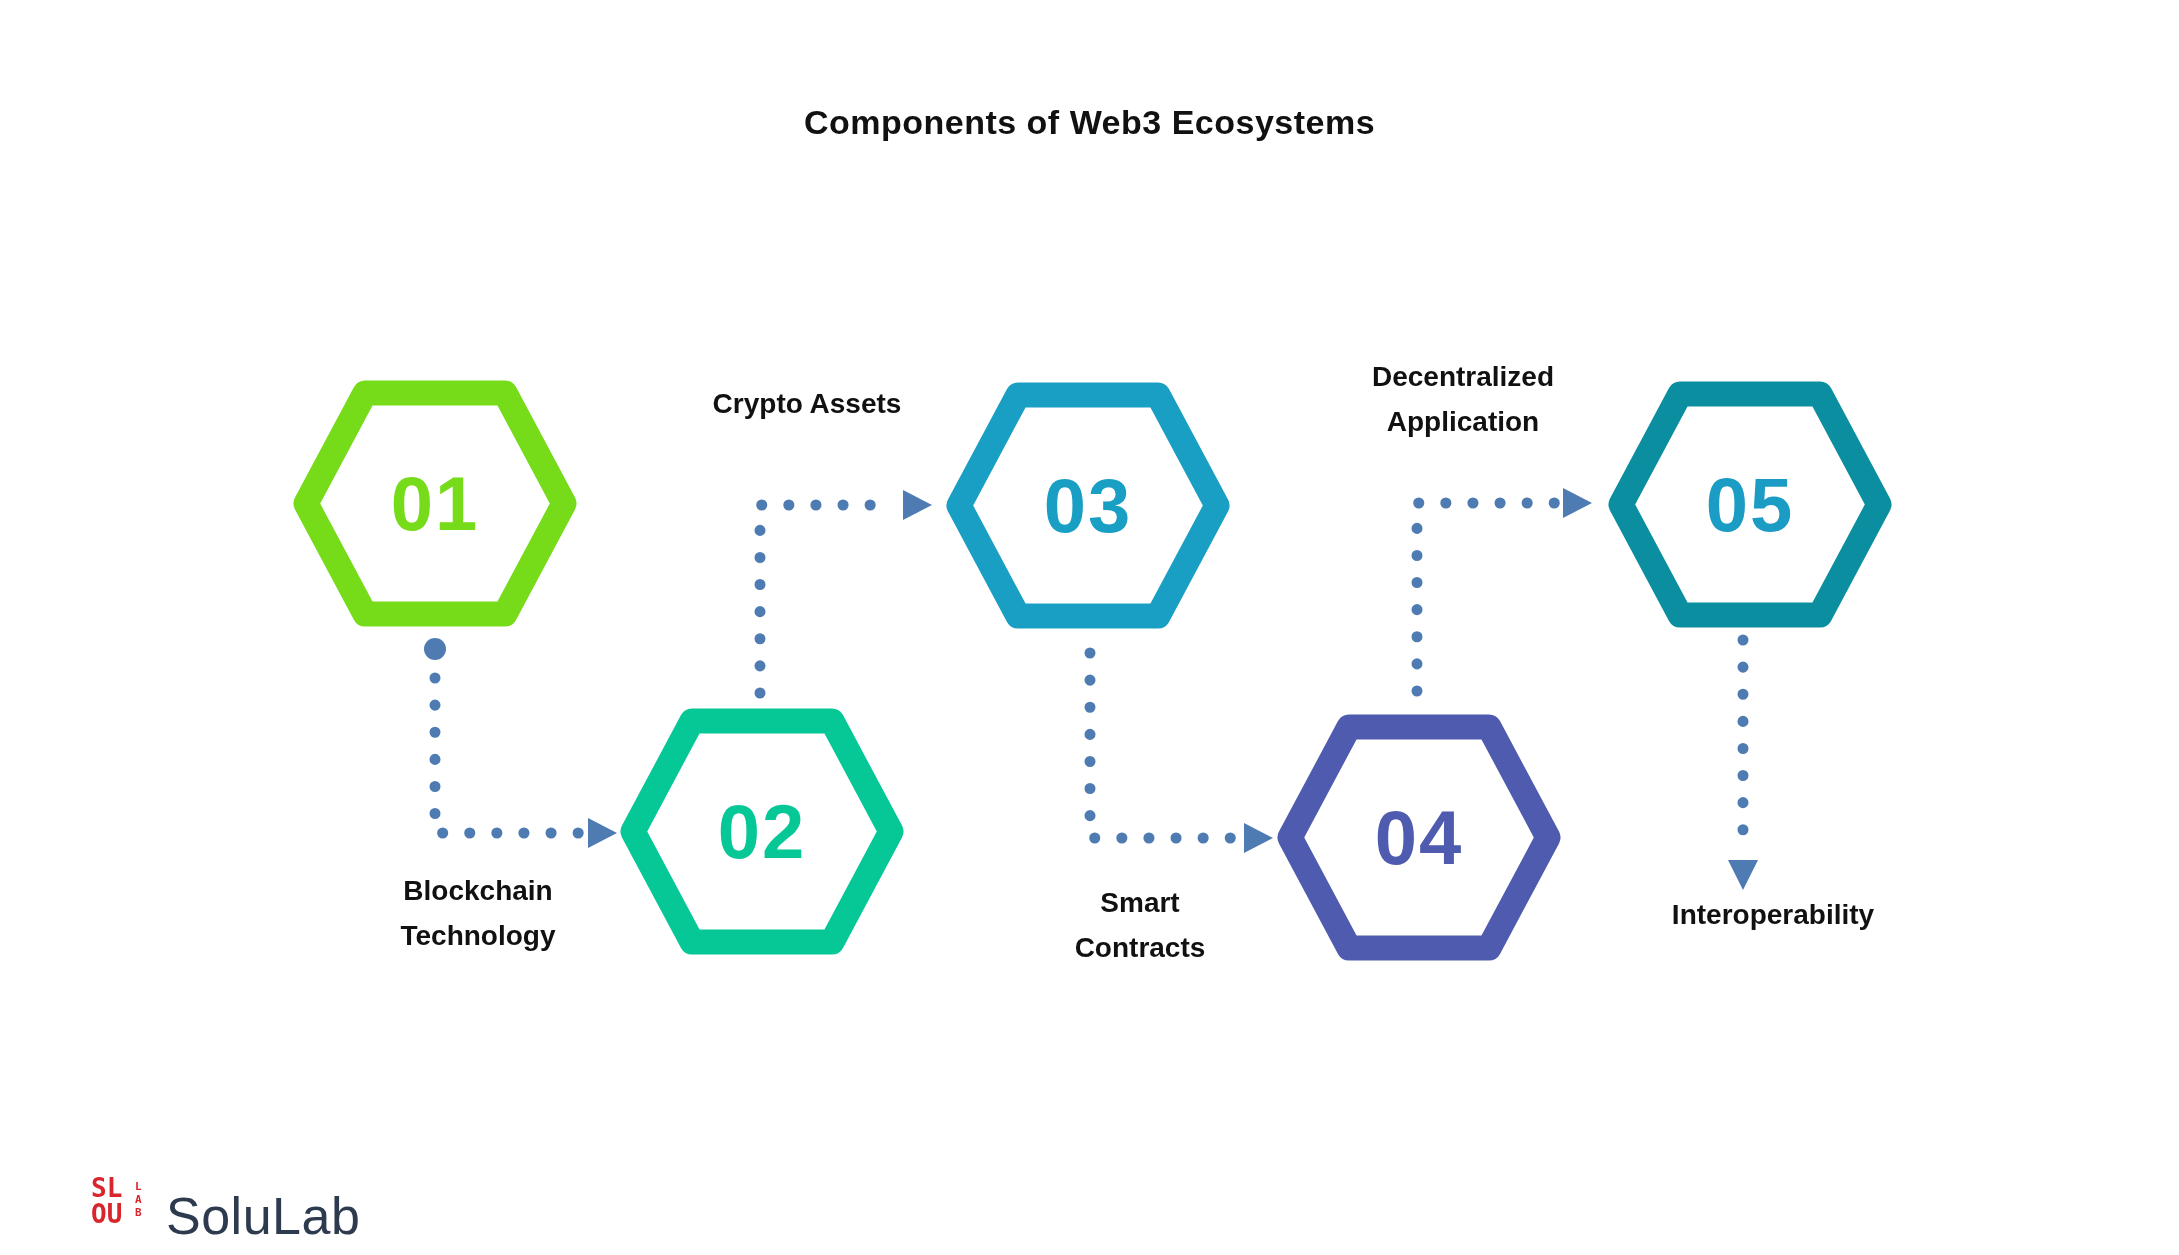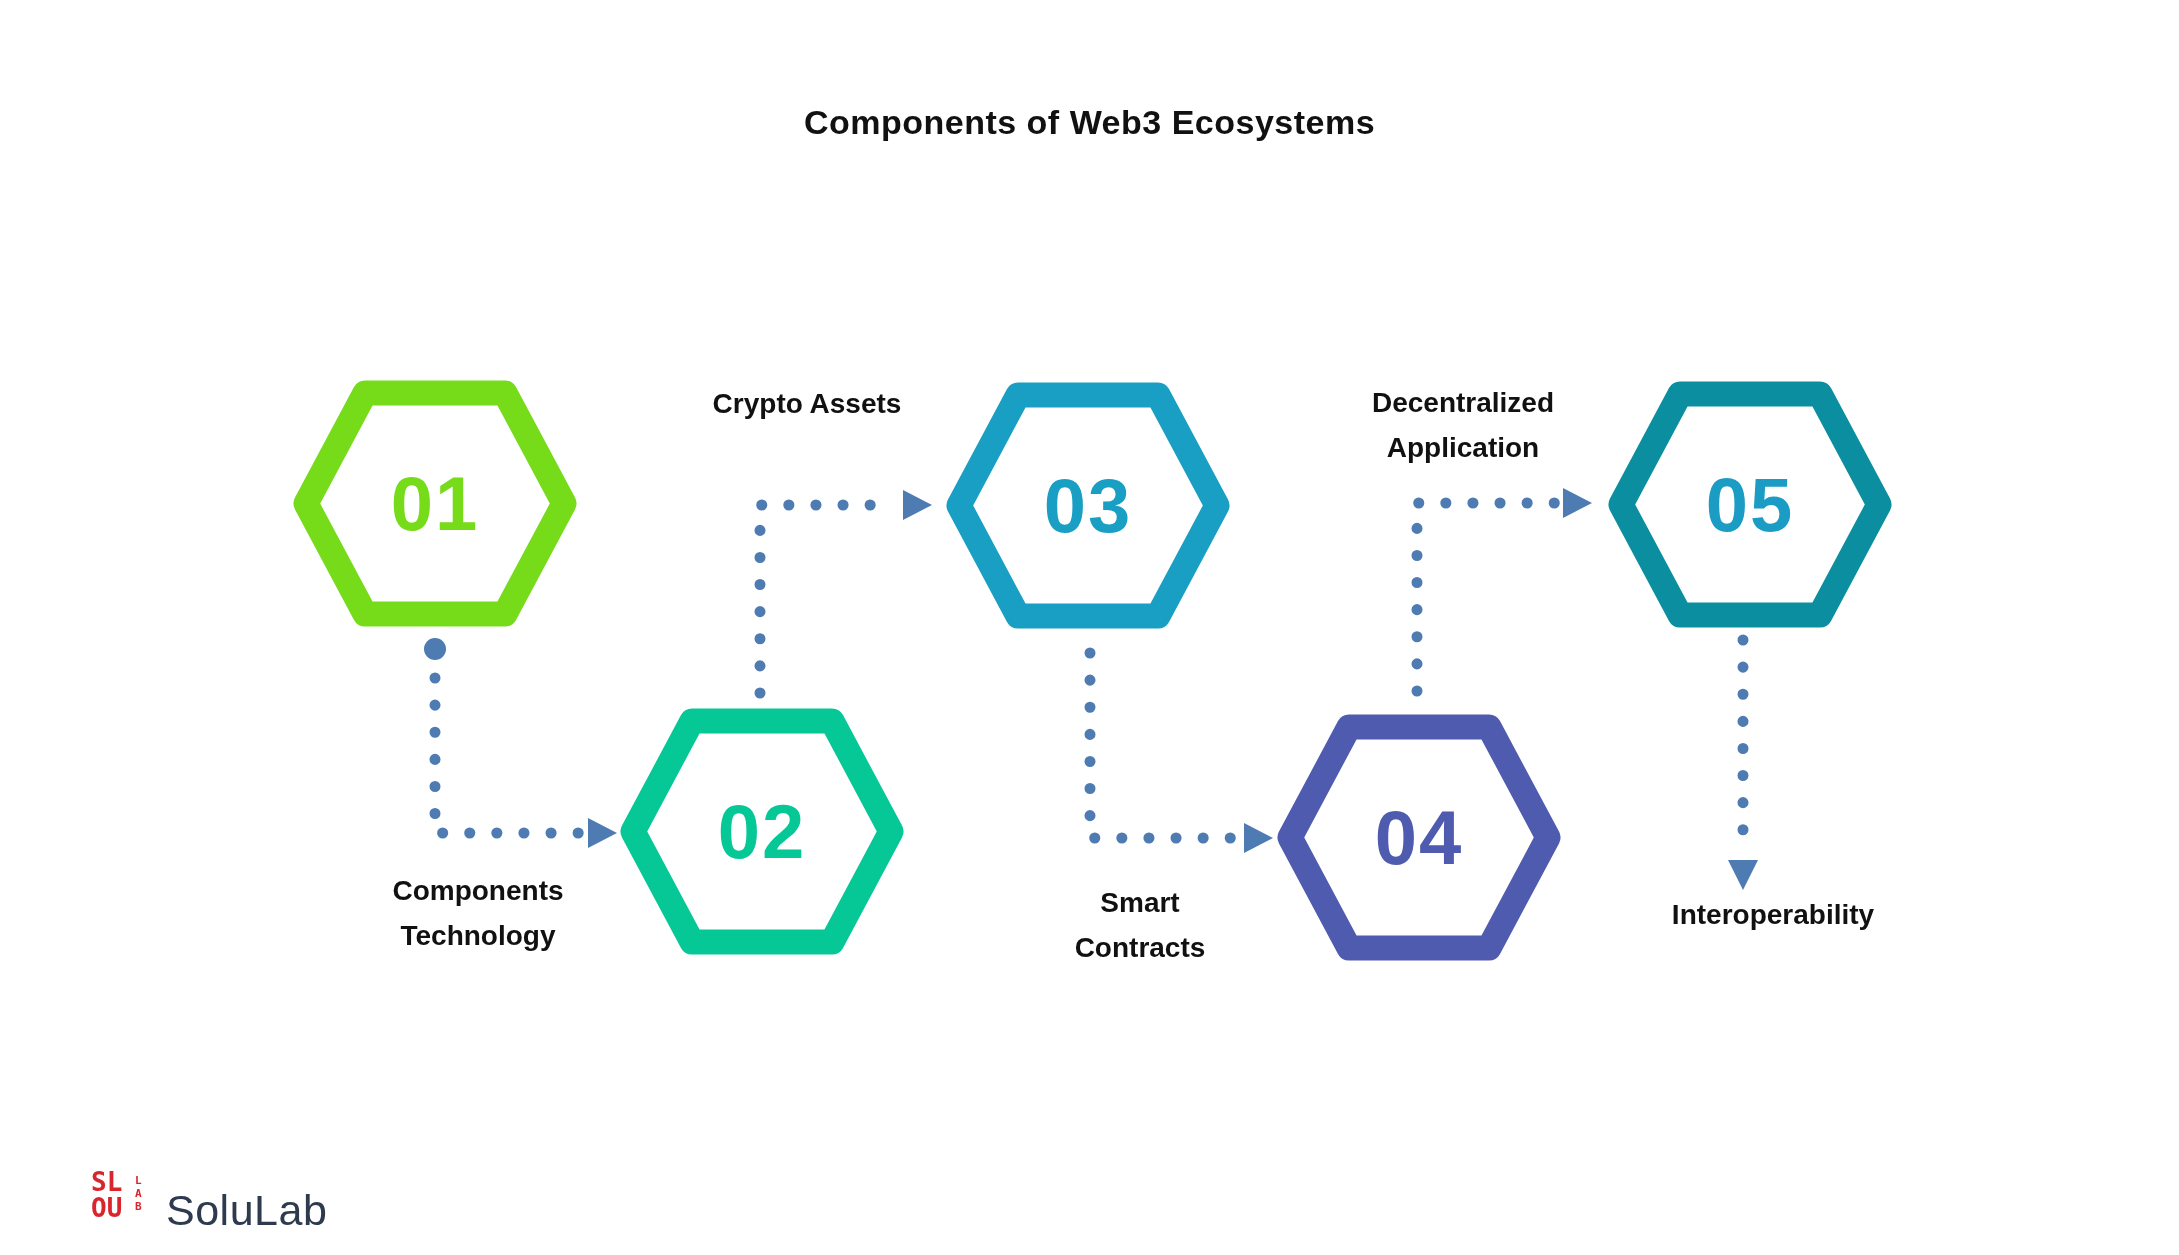--- a/index.html
+++ b/index.html
@@ -28,21 +28,21 @@
   .label{
     position:absolute;transform:translateX(-50%);
     text-align:center;font-size:28px;font-weight:700;color:#111111;
     line-height:45px;white-space:nowrap;
   }
   .logo{
     position:absolute;left:90px;top:1155px;
     display:flex;align-items:center;gap:14px;justify-content:center;
   }
   .logo-text{
-    font-size:43px;font-weight:500;color:#2E3B4E;letter-spacing:.5px;margin-top:31px;
+    font-size:52px;font-weight:500;color:#2E3B4E;letter-spacing:.5px;margin-top:31px;
   }
   .logo-mark-svg{display:block;}
   .logo-mark-svg text{font-family:"DejaVu Sans Mono", monospace;font-weight:700;}
 </style>
 </head>
 <body>
 
 <div class="canvas">
 
   <h1 class="title">Components of Web3 Ecosystems</h1>
@@ -100,34 +100,34 @@
   </div>
 
   <div class="hex" style="left:1608px;top:381px;">
     <svg viewBox="0 0 284 247">
       <path d="M72,13 L212,13 L271,123.5 L212,234 L72,234 L13,123.5 Z" stroke="#0B8FA0"></path>
       <text x="142" y="150" fill="#1B9CC4">05</text>
     </svg>
   </div>
 
   <div class="label" style="left:478px;top:868px;">
-    <div>Components</div>
+    <div>Blockchain</div>
     <div>Technology</div>
   </div>
 
   <div class="label" style="left:776px;top:381px;margin-left:31px;">
     <div>Crypto Assets</div>
   </div>
 
   <div class="label" style="left:1140px;top:868px;margin-top:12px;">
     <div>Smart</div>
     <div>Contracts</div>
   </div>
 
-  <div class="label" style="left:1463px;top:380px;">
+  <div class="label" style="left:1463px;top:354px;">
     <div>Decentralized</div>
     <div>Application</div>
   </div>
 
   <div class="label" style="left:1773px;top:892px;">
     <div>Interoperability</div>
   </div>
 
   <div class="logo">
     <svg class="logo-mark-svg" width="62" height="56" viewBox="0 0 62 56">

